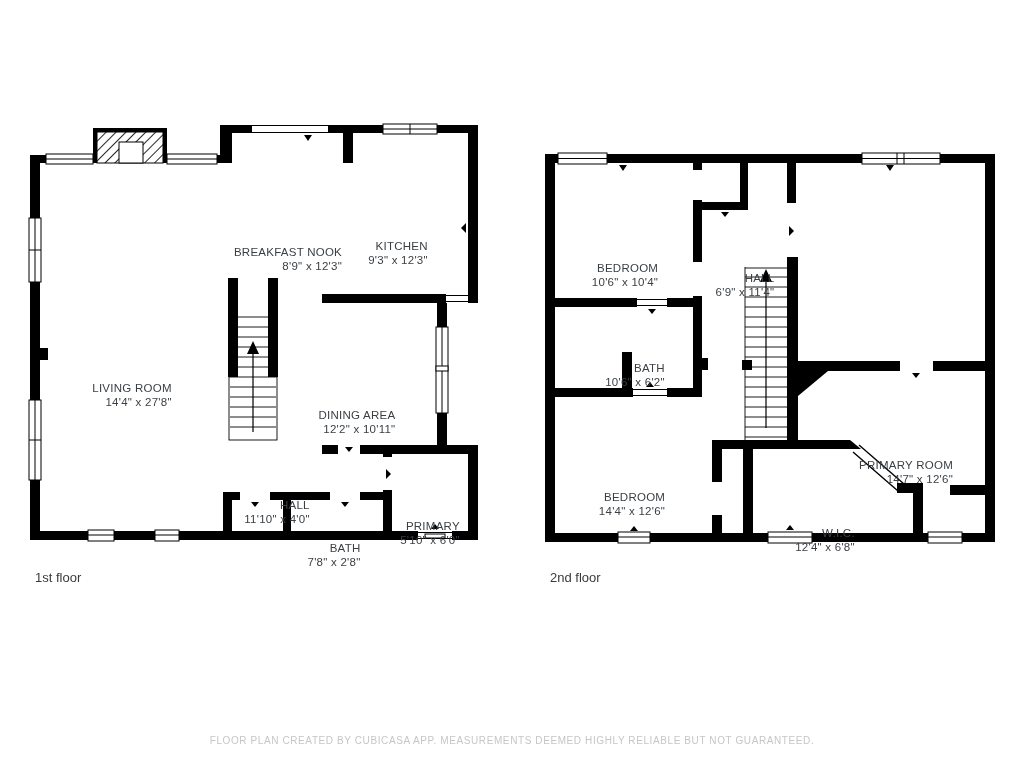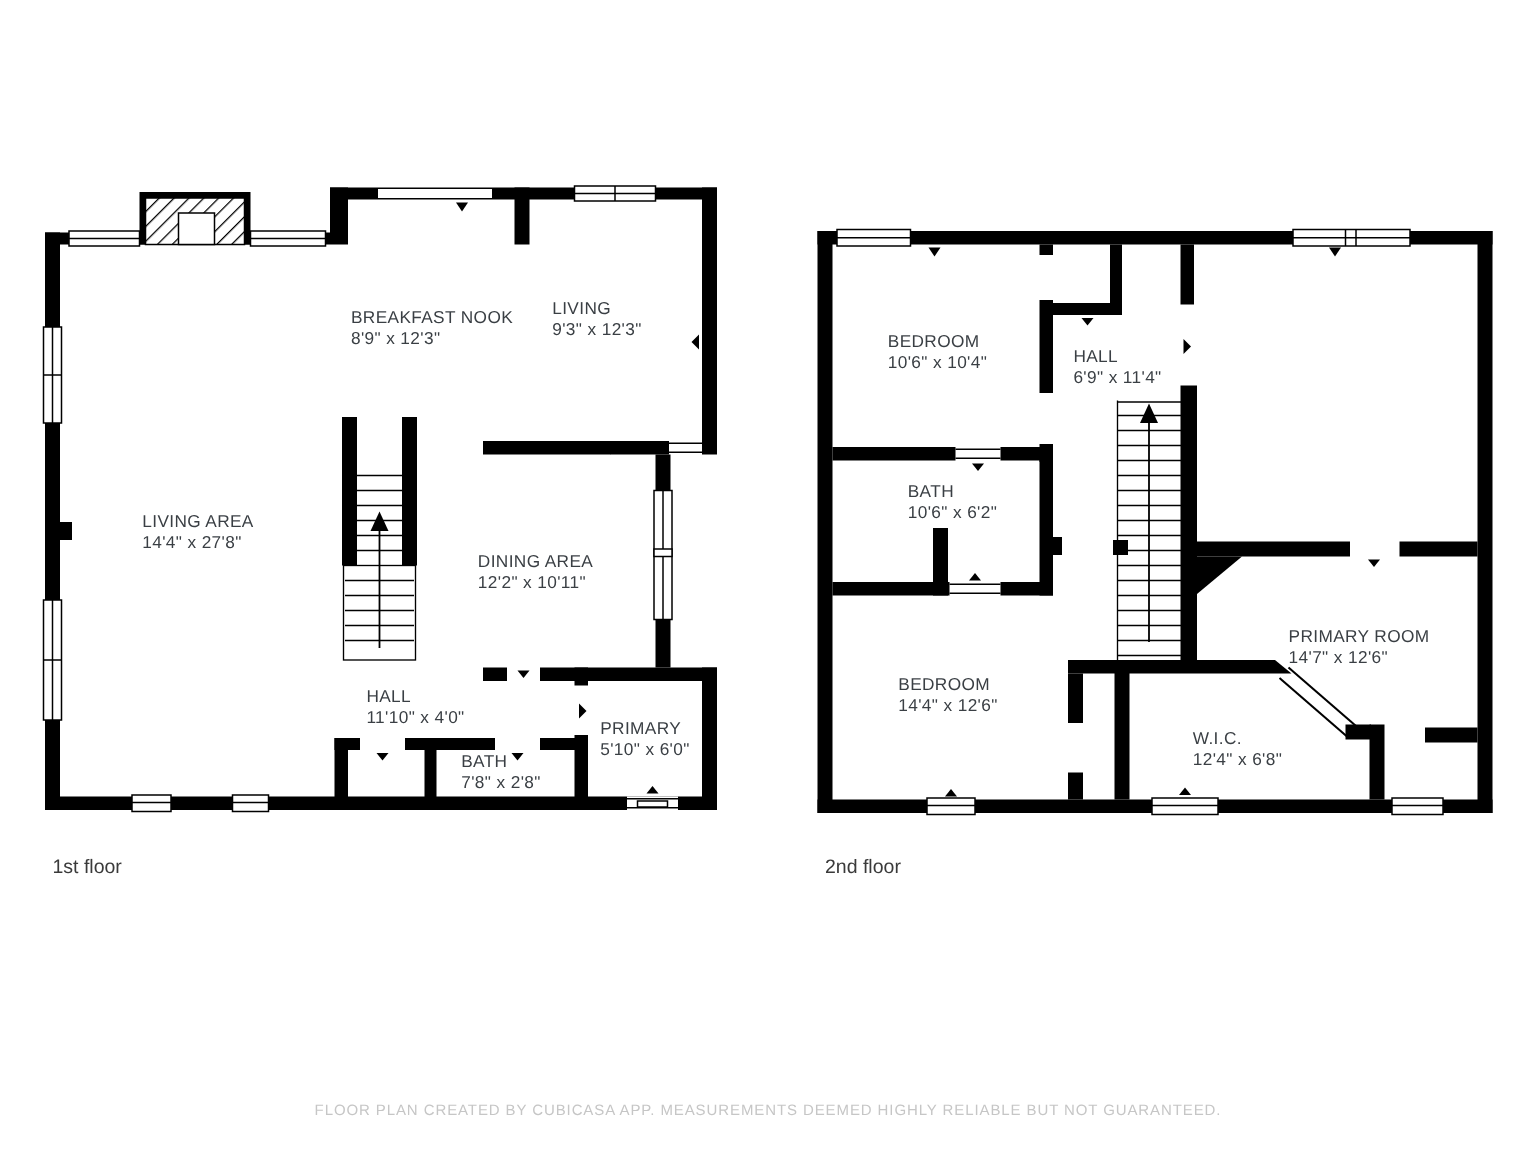--- a/index.html
+++ b/index.html
@@ -1,21 +1,21 @@
 <!DOCTYPE html>
 <html><head>
 <meta charset="utf-8">
 <style>
   html,body{margin:0;padding:0;background:#fff;}
   #canvas{position:relative;width:1024px;height:768px;background:#ffffff;overflow:hidden;
           font-family:"Liberation Sans", sans-serif;}
   svg{position:absolute;left:0;top:0;}
-  .room-label{position:absolute;transform:translateX(-50%);text-align:left;
+  .room-label{position:absolute;transform:translateX(-50%);text-align:right;
               color:#3a3f44;font-size:11.5px;line-height:13.5px;letter-spacing:.25px;
-              white-space:nowrap;}
+              white-space:nowrap;margin-top:40px;}
   .room-name{font-weight:400;}
   .room-dims{font-weight:400;}
   .floor-label{position:absolute;color:#3a3a3a;font-size:13px;text-align:right;}
   .footer{position:absolute;left:0;top:735px;width:1024px;text-align:center;
           color:#c6c6c6;font-size:10px;letter-spacing:.6px;}
 </style>
 </head>
 <body>
 
 <div id="canvas">
@@ -218,25 +218,25 @@
       <polygon points="630,531 638,531 634,526"></polygon>
       <polygon points="786,530 794,530 790,525"></polygon>
     </g>
   </svg>
 
   <div class="room-label" style="left:288px;top:206px">
     <div class="room-name">BREAKFAST NOOK</div>
     <div class="room-dims">8'9" x 12'3"</div>
   </div>
   <div class="room-label" style="left:398px;top:200px">
-    <div class="room-name">LIVING</div>
+    <div class="room-name">KITCHEN</div>
     <div class="room-dims">9'3" x 12'3"</div>
   </div>
   <div class="room-label" style="left:132px;top:342px">
-    <div class="room-name">LIVING AREA</div>
+    <div class="room-name">LIVING ROOM</div>
     <div class="room-dims">14'4" x 27'8"</div>
   </div>
   <div class="room-label" style="left:357px;top:369px">
     <div class="room-name">DINING AREA</div>
     <div class="room-dims">12'2" x 10'11"</div>
   </div>
   <div class="room-label" style="left:277px;top:459px">
     <div class="room-name">HALL</div>
     <div class="room-dims">11'10" x 4'0"</div>
   </div>

